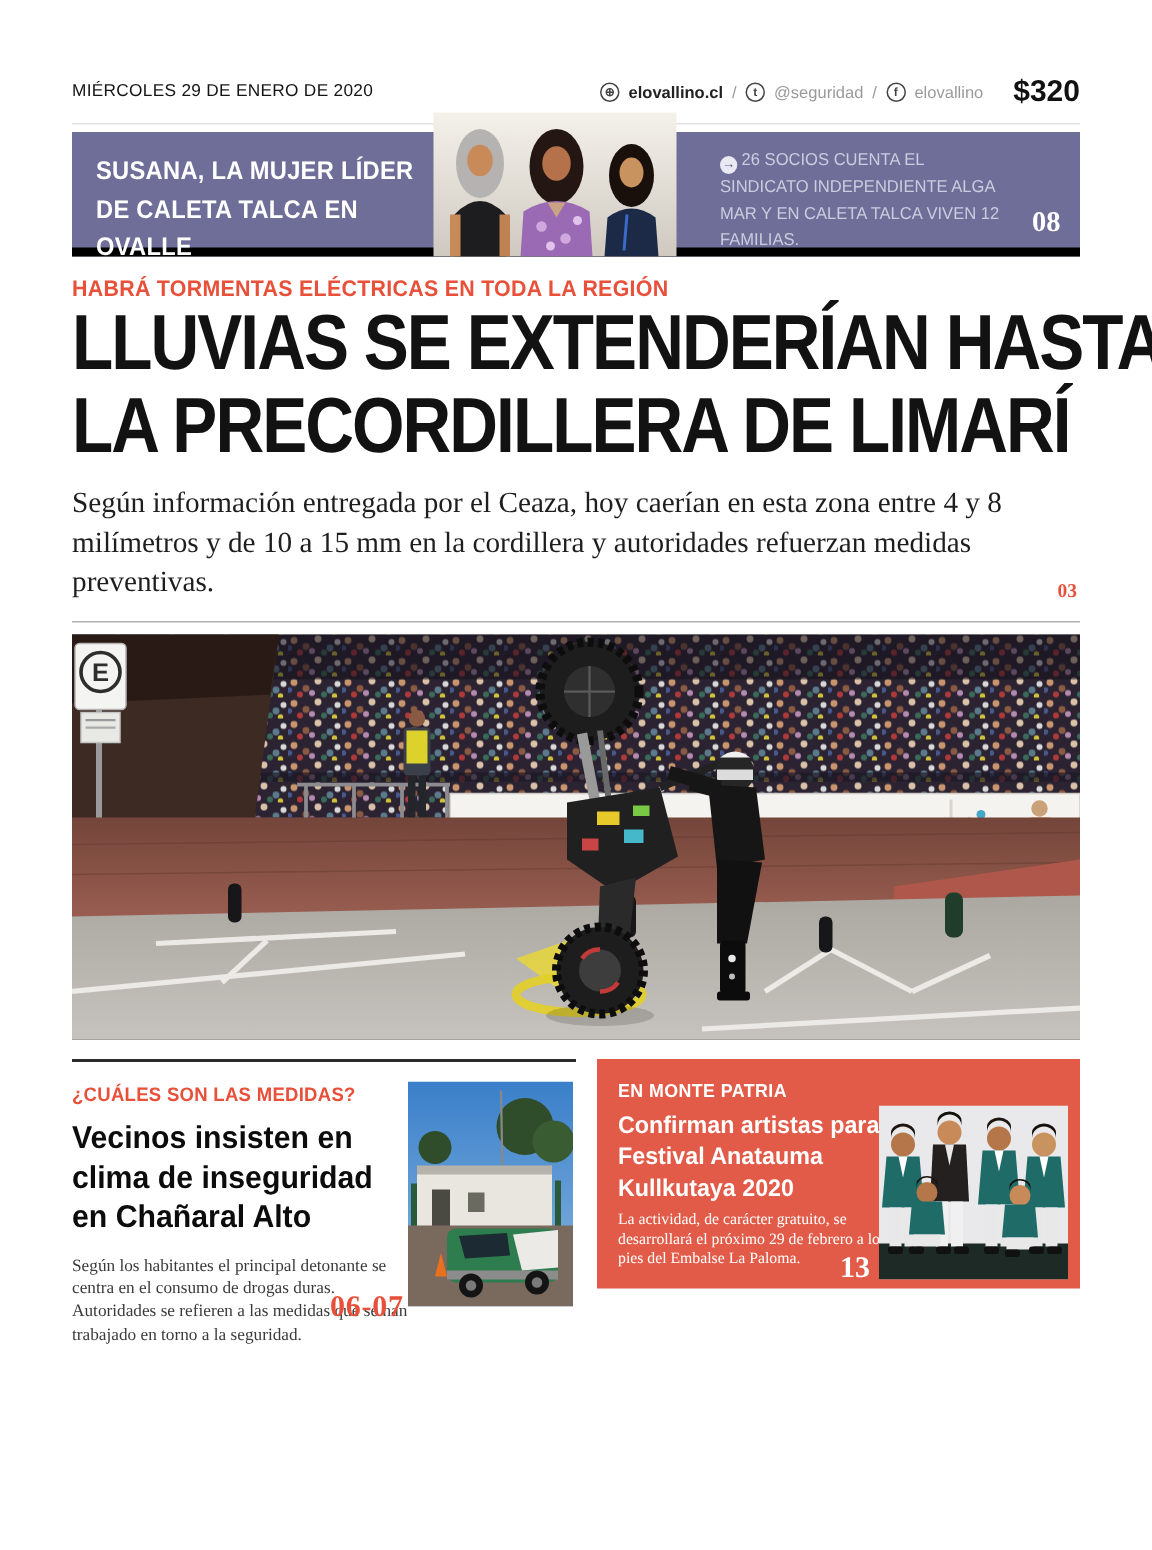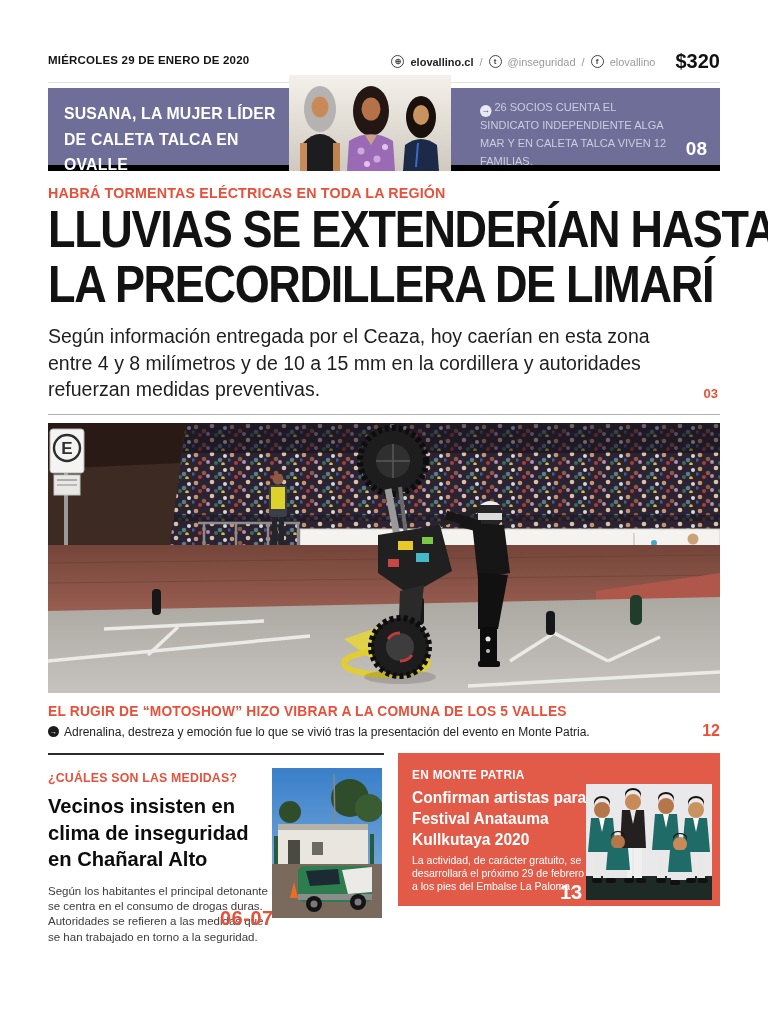--- a/index.html
+++ b/index.html
@@ -5,27 +5,27 @@
   :root{
     --green:#149a3c; --purple:#6e6e99; --accent:#e8503a; --accent-box:#e25b48;
     --ink:#141414;
   }
   *{box-sizing:border-box;}
   html,body{margin:0;padding:0;}
   body{
     width:768px;height:1033px;background:#ffffff;position:relative;overflow:hidden;
     font-family:"Liberation Sans",sans-serif;color:var(--ink);
   }
-  .serif{font-family:Liberation Sans, sans-serif;}
+  .serif{font-family:Liberation Serif, serif;}
   .mx{margin-left:48px;margin-right:48px;}
 
   
   .header-row{padding-top:50px;display:flex;align-items:baseline;justify-content:space-between;}
   .date-block{display:flex;align-items:baseline;gap:8px;}
-  .date{font-size:11.5px;font-weight:700;letter-spacing:.2px;text-align:right;}
+  .date{font-size:11.5px;font-weight:400;letter-spacing:.2px;text-align:right;}
   .edition{font-size:9.5px;color:#9a9a9a;}
   .social-block{display:flex;align-items:center;gap:6px;font-size:11px;color:#9a9a9a;}
   .soc-ico{display:inline-flex;width:13px;height:13px;border:1.3px solid #444;border-radius:50%;
     align-items:center;justify-content:center;font-size:8px;color:#444;font-weight:700;}
   .site{font-weight:700;color:#222;}
   .price{font-size:20px;font-weight:800;color:#111;margin-left:14px;}
   .header-rule{border:none;border-top:1px solid #e2e2e2;margin:9px 48px 0;}
 
   
   .masthead{margin:8px 48px 0;height:102px;background:var(--green);
@@ -97,21 +97,21 @@
 
   <div class="header-row mx">
     <div class="date-block">
       <span class="date">MIÉRCOLES 29 DE ENERO DE 2020</span>
     </div>
     <div class="social-block">
       <span class="soc-ico">⊕</span>
       <span class="site">elovallino.cl</span>
       <span>/</span>
       <span class="soc-ico">t</span>
-      <span>@inseguridad</span>
+      <span>@seguridad</span>
       <span>/</span>
       <span class="soc-ico">f</span>
       <span>elovallino</span>
       <span class="price">$320</span>
     </div>
   </div>
   <hr class="header-rule">
 
 
   <div class="teaser">
@@ -310,28 +310,20 @@
       <line x1="432" y1="102" x2="398" y2="92" stroke="#161616" stroke-width="9"></line>
       <line x1="450" y1="110" x2="412" y2="100" stroke="#161616" stroke-width="8"></line>
       <polygon points="430,150 460,152 450,206 430,206" fill="#111"></polygon>
       <rect x="432" y="204" width="17" height="36" rx="3" fill="#0c0c0c"></rect>
       <circle cx="440" cy="216" r="2.5" fill="#e8e8e8"></circle>
       <circle cx="440" cy="228" r="2" fill="#bdbdbd"></circle>
       <rect x="430" y="238" width="22" height="6" rx="2" fill="#0c0c0c"></rect>
     </g>
   </svg>
 
-  <div class="caption mx">
-    <span class="kicker caption-title">EL RUGIR DE “MOTOSHOW” HIZO VIBRAR A LA COMUNA DE LOS 5 VALLES</span>
-    <div class="caption-line">
-      <span class="cap-arrow">→</span>
-      <span class="caption-text serif">Adrenalina, destreza y emoción fue lo que se vivió tras la presentación del evento en Monte Patria.</span>
-      <span class="caption-page serif">12</span>
-    </div>
-  </div>
 
   <div class="bottom">
 
     <div class="left-col">
       <span class="kicker left-kicker">¿CUÁLES SON LAS MEDIDAS?</span>
       <div class="left-headline">Vecinos insisten en clima de inseguridad en Chañaral Alto</div>
       <div class="left-body serif">Según los habitantes el principal detonante se centra en el consumo de drogas duras. Autoridades se refieren a las medidas que se han trabajado en torno a la seguridad.</div>
       <div class="left-page serif">06-07</div>
 
       <svg class="left-photo" viewBox="0 0 110 150">

